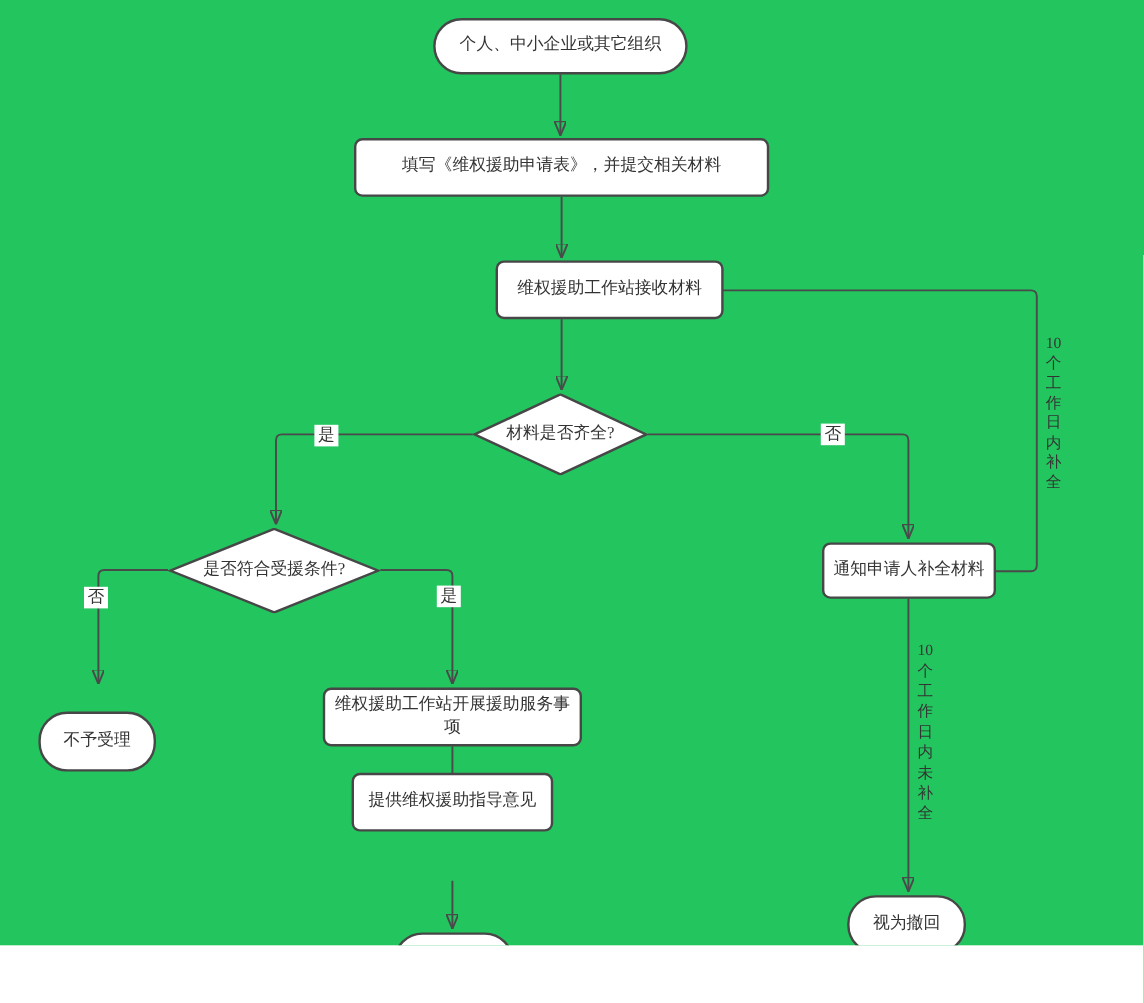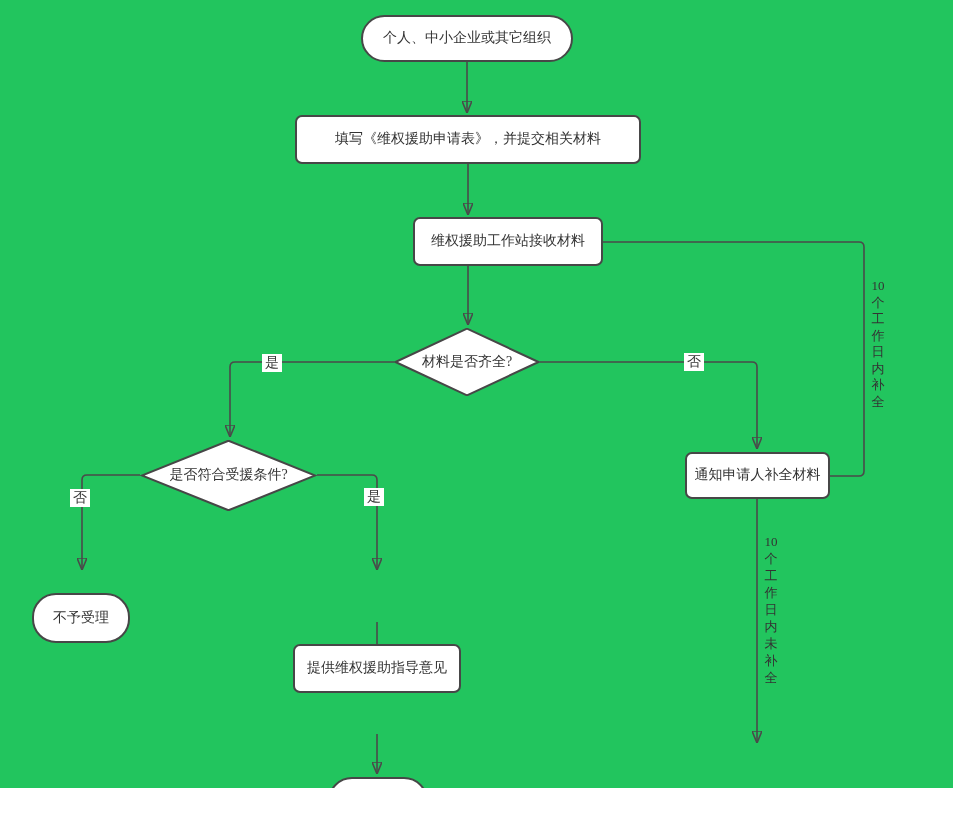--- a/index.html
+++ b/index.html
@@ -134,33 +134,39 @@
     <svg viewBox="0 0 100 100" preserveAspectRatio="none">
       <polygon points="50,1 99,50 50,99 1,50"></polygon>
     </svg>
     <span class="lbl">是否符合受援条件?</span>
   </div>
 
   <div class="node terminator" style="left:32px; top:573px; width:98px; height:50px;margin-top:20px;">
     <span>不予受理</span>
   </div>
 
+  <div class="node process" style="left:269px; top:573px; width:216px; height:49px;">
+    <span>维权援助工作站开展援助服务事项</span>
+  </div>
 
   <div class="node process" style="left:293px; top:644px; width:168px; height:49px;">
     <span>提供维权援助指导意见</span>
   </div>
 
   <div class="node terminator" style="left:328px; top:777px; width:100px; height:48px;">
     <span>结束</span>
   </div>
 
   <div class="node process" style="left:685px; top:452px; width:145px; height:47px;">
     <span>通知申请人补全材料</span>
   </div>
 
+  <div class="node terminator" style="left:706px; top:746px; width:99px; height:49px;">
+    <span>视为撤回</span>
+  </div>
 
   <div class="edge-label" style="left:272px; top:363px;">是</div>
 
   <div class="edge-label" style="left:694px; top:362px;">否</div>
 
   <div class="edge-label" style="left:80px; top:498px;">否</div>
 
   <div class="edge-label" style="left:374px; top:497px;">是</div>
 
   <div class="edge-label-v v1" style="left:878px; top:278px;">10

